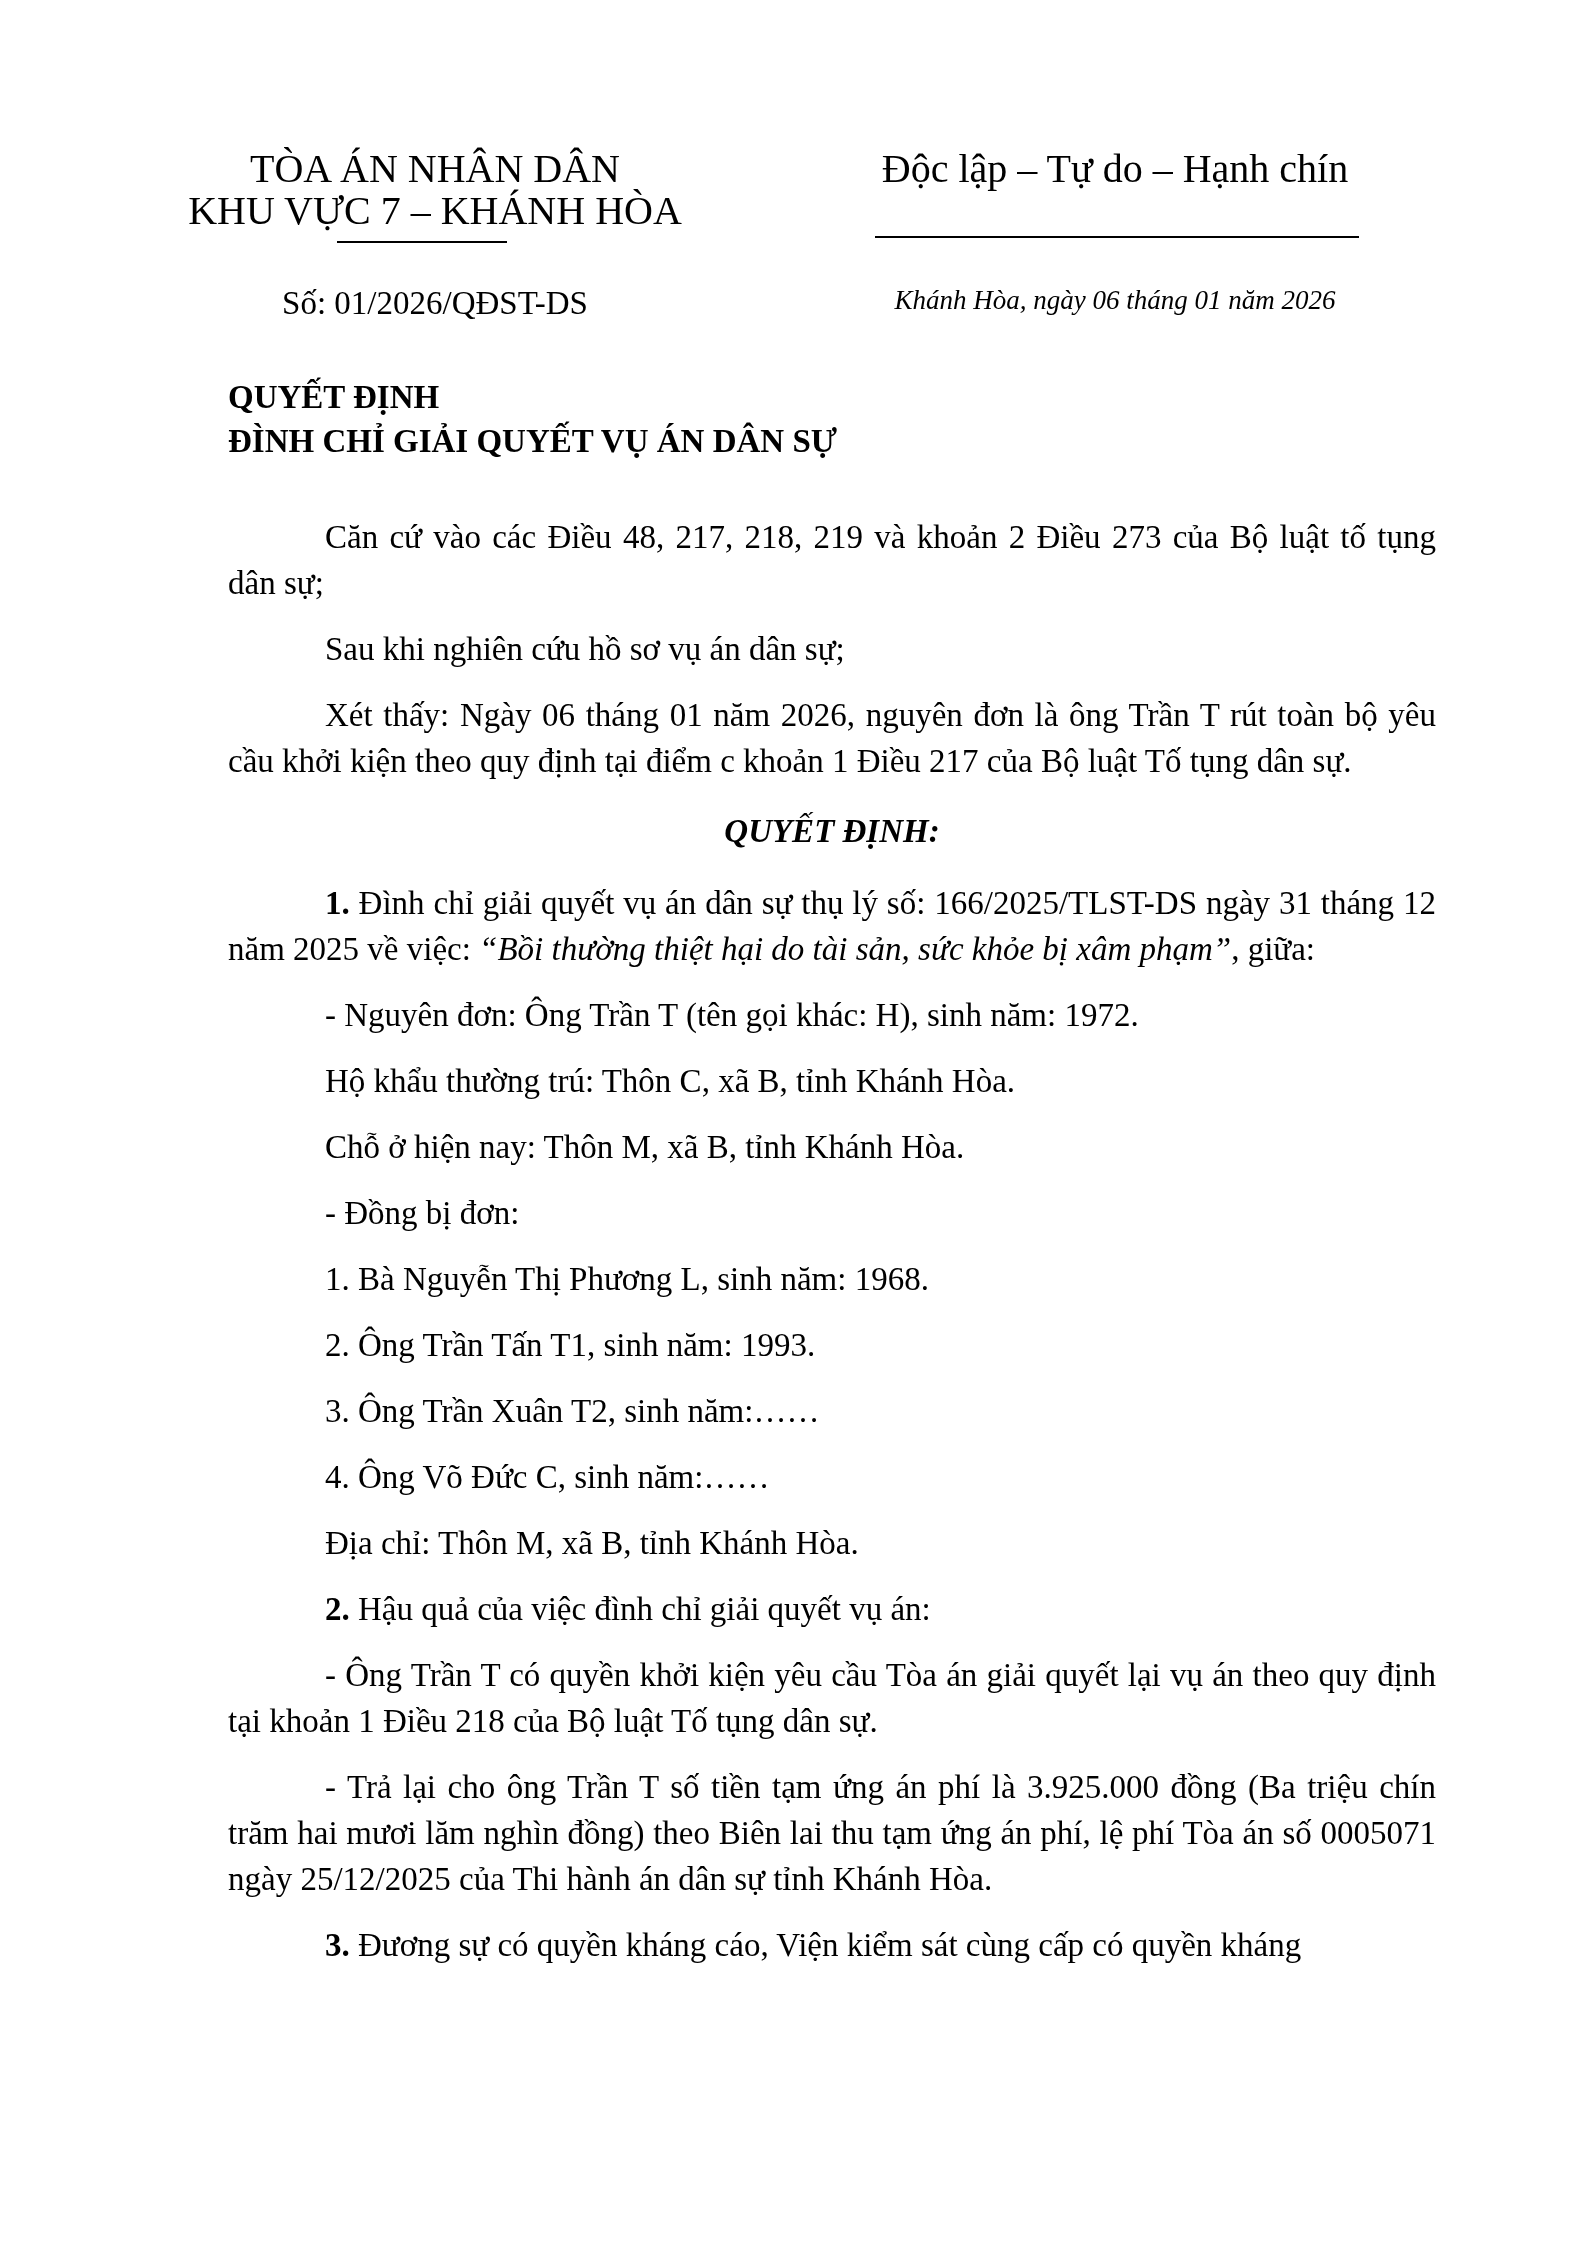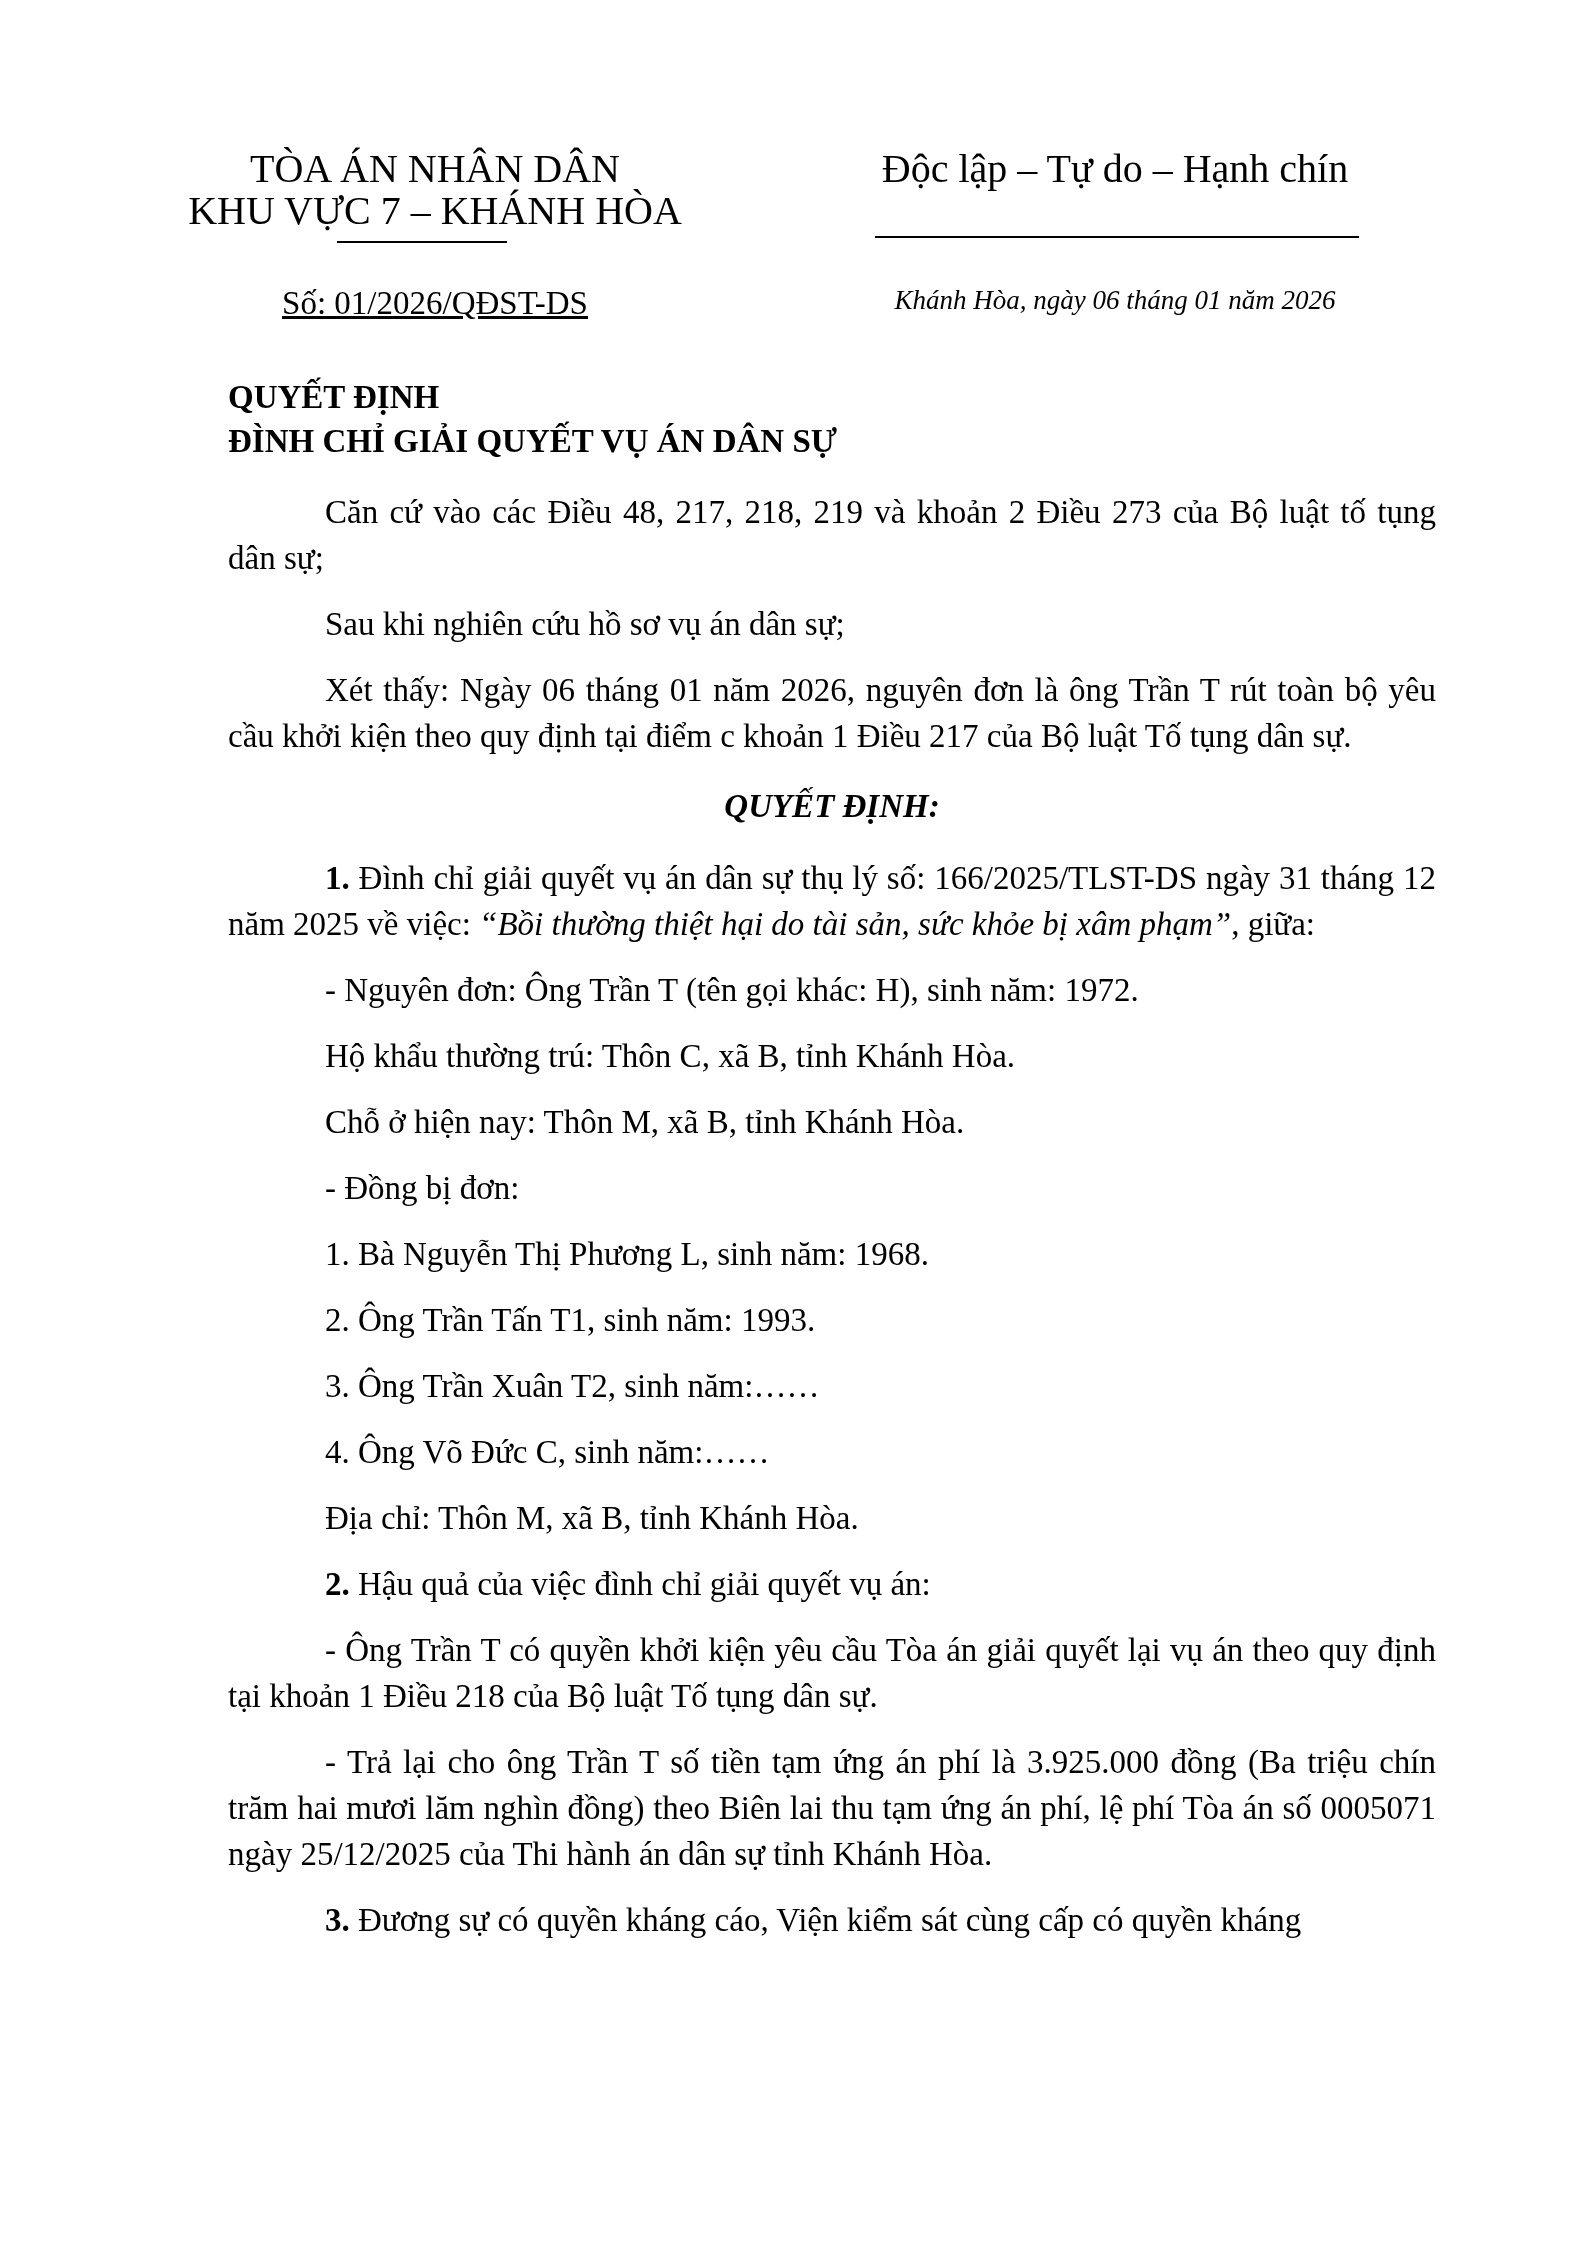--- a/index.html
+++ b/index.html
@@ -7,26 +7,26 @@
     width: 1586px; height: 2244px; position: relative; overflow: hidden;
     font-family: "Liberation Serif", serif; color: #000000;
   }
   .abs { position: absolute; white-space: nowrap; }
   .hdr { font-weight: normal; font-size: 40px; line-height: 42px; text-align: center; }
   .hdr-left { left: 180px; width: 510px; top: 148px; }
   .hdr-right { left: 720px; width: 790px; top: 148px; }
   .rule { position: absolute; height: 0; border-top: 2px solid #000; }
   .rule-left { left: 337px; width: 170px; top: 241px; }
   .rule-right { left: 875px; width: 484px; top: 236px; }
-  .docnum { left: 180px; width: 510px; top: 285px; font-size: 33px; text-align: center; text-decoration: underline; }
+  .docnum { left: 180px; width: 510px; top: 285px; font-size: 33px; text-align: center; }
   .place-date { left: 720px; width: 790px; top: 285px; font-size: 27px; text-align: center; font-style: italic; }
   .title { left: 228px; width: 1208px; top: 375px; font-size: 33px; font-weight: bold; line-height: 44px; text-align: left; }
 
   .body {
-    position: absolute; left: 228px; top: 489px; width: 1208px;
+    position: absolute; left: 228px; top: 514px; width: 1208px;
     font-size: 33px; line-height: 46px; text-align: justify;
   }
   .body p { margin: 0 0 20px 0; text-indent: 97px; }
   .body p.center { text-indent: 0; text-align: center; font-weight: bold; margin-top: 24px; margin-bottom: 26px; font-style: italic; }
   .b { font-weight: bold; }
   .i { font-style: italic; }
 </style>
 </head>
 <body>
 

